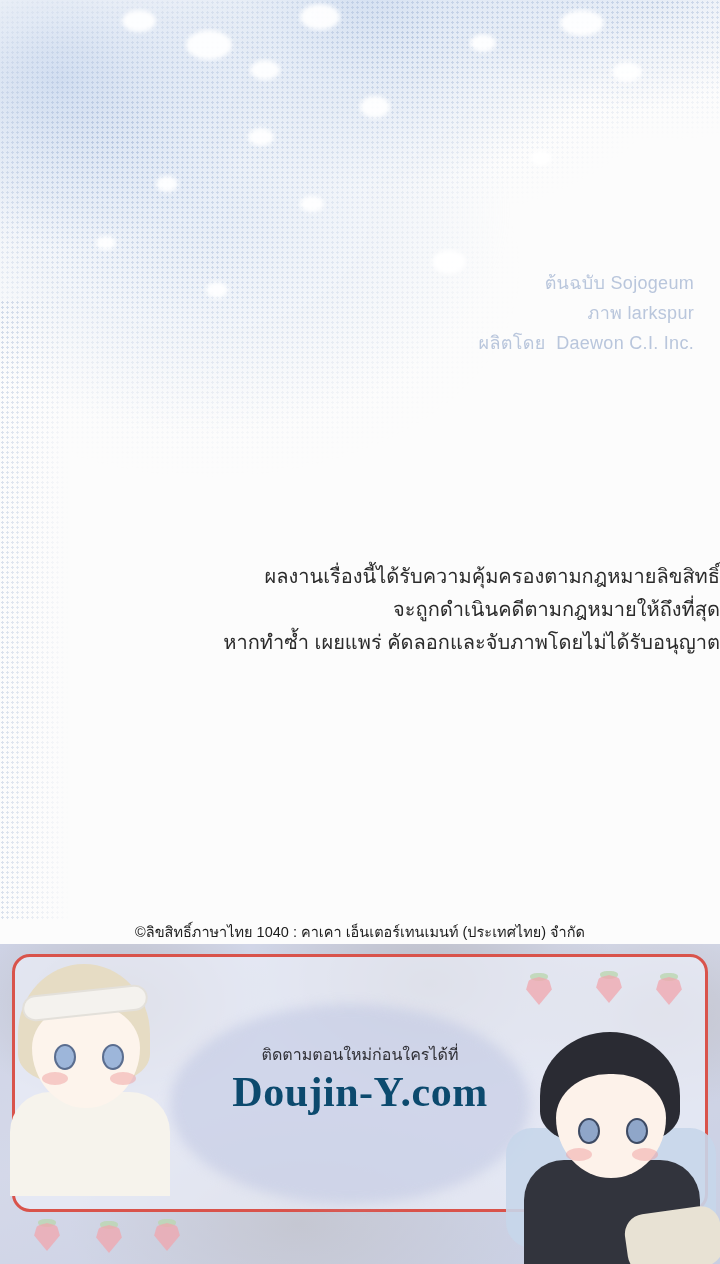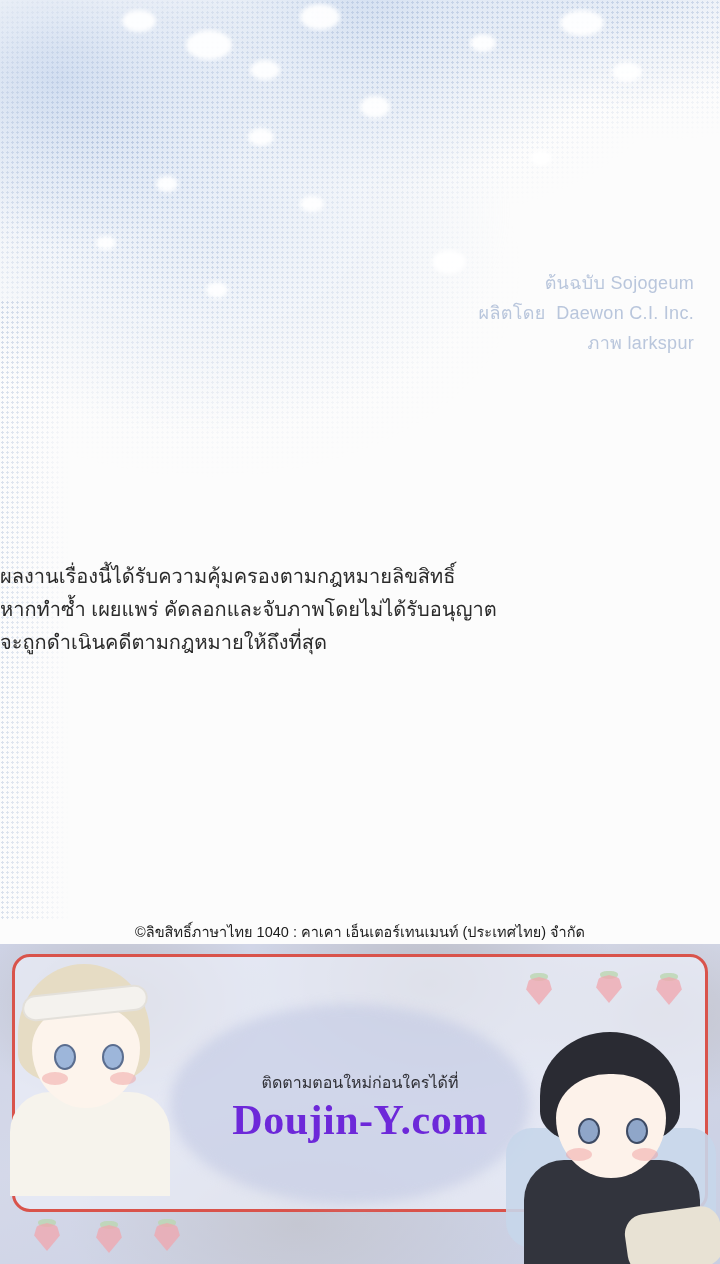--- a/index.html
+++ b/index.html
@@ -98,21 +98,21 @@
     line-height: 30px;
     letter-spacing: 0.3px;
   }
   .credit-lines div { white-space: pre; }
 
   .copyright-block {
     position: absolute;
     left: 0;
     top: 560px;
     width: 720px;
-    text-align: left;
+    text-align: right;
     color: #2b2b2b;
     font-size: 20px;
     line-height: 33px;
   }
 
   .bottom-rights {
     position: absolute;
     left: 0;
     top: 920px;
     width: 720px;
@@ -172,24 +172,23 @@
     position: absolute;
     left: 170px;
     top: 100px;
     width: 380px;
     text-align: center;
   }
   .banner-sub {
     color: #2f2f35;
     font-size: 16px;
     line-height: 22px;
-    margin-top: 28px;
   }
   .banner-site {
-    color: #6d28d9;
+    color: #0c4a6e;
     font-family: "Liberation Serif", serif;
     font-size: 42px;
     font-weight: bold;
     letter-spacing: 0.5px;
     line-height: 48px;
     margin-top: 2px;
   }
 
   
   .berry {
@@ -335,28 +334,28 @@
     <div class="blob" style="left:248px; top:128px; width:26px; height:18px;"></div>
     <div class="blob" style="left:156px; top:176px; width:22px; height:16px;"></div>
     <div class="blob" style="left:300px; top:196px; width:24px; height:16px;"></div>
     <div class="blob" style="left:432px; top:250px; width:34px; height:24px;"></div>
     <div class="blob" style="left:206px; top:282px; width:22px; height:16px;"></div>
     <div class="blob" style="left:96px; top:236px; width:20px; height:14px;"></div>
     <div class="blob" style="left:530px; top:150px; width:22px; height:16px;"></div>
 
     <div class="credit-lines">
       <div>ต้นฉบับ Sojogeum</div>
+      <div>ภาพ larkspur</div>
       <div>ผลิตโดย  Daewon C.I. Inc.</div>
-      <div>ภาพ larkspur</div>
     </div>
 
     <div class="copyright-block">
       <div>ผลงานเรื่องนี้ได้รับความคุ้มครองตามกฎหมายลิขสิทธิ์</div>
+      <div>จะถูกดำเนินคดีตามกฎหมายให้ถึงที่สุด</div>
       <div>หากทำซ้ำ เผยแพร่ คัดลอกและจับภาพโดยไม่ได้รับอนุญาต</div>
-      <div>จะถูกดำเนินคดีตามกฎหมายให้ถึงที่สุด</div>
     </div>
 
     <div class="bottom-rights">©ลิขสิทธิ์ภาษาไทย 1040 : คาเคา เอ็นเตอร์เทนเมนท์ (ประเทศไทย) จำกัด</div>
   </div>
 
   <div class="banner">
     <div class="banner-photo"></div>
     <div class="banner-veil"></div>
 
     <div class="banner-frame"></div>

